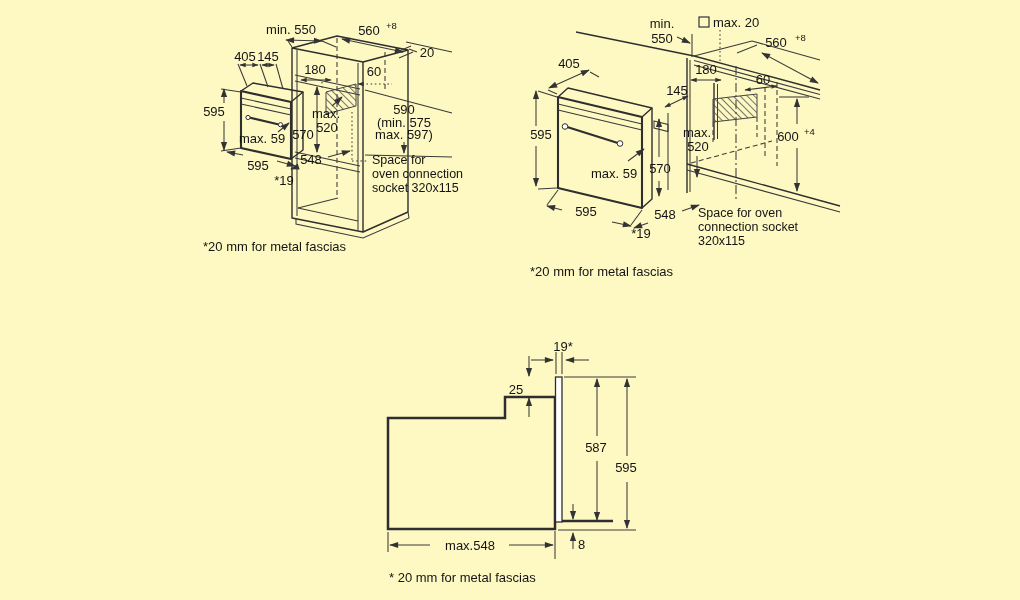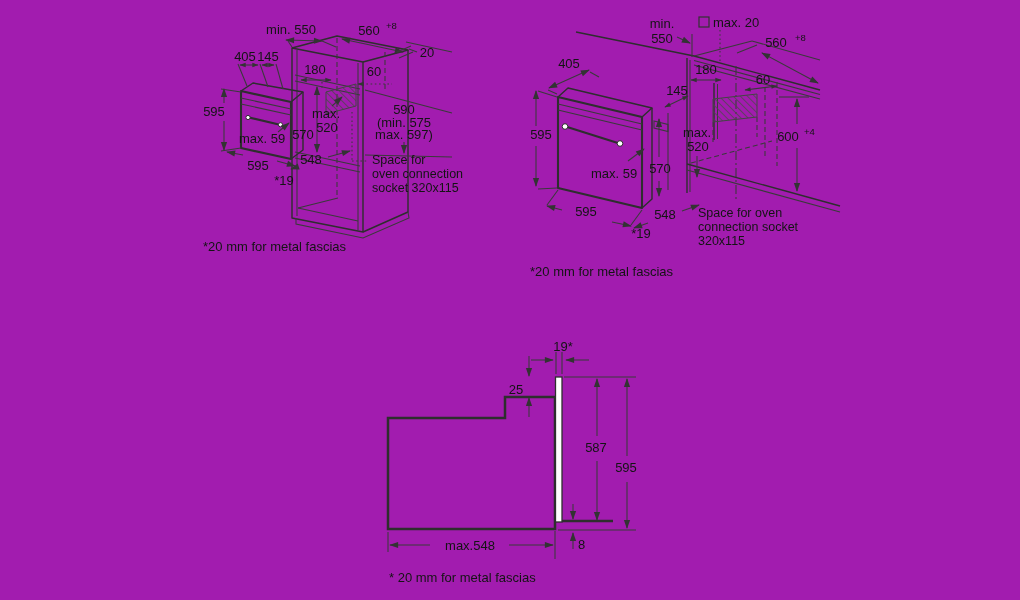--- a/index.html
+++ b/index.html
@@ -1,16 +1,16 @@
 <!DOCTYPE html>
 <html><head>
 <meta charset="utf-8">
 <style>
   html,body{margin:0;padding:0;background:#ffffff;}
-  .stage{position:relative;width:1020px;height:600px;background:#a21caf;overflow:hidden;}
+  .stage{position:relative;width:1020px;height:600px;background:#fef9c3;overflow:hidden;}
   svg{display:block;font-family:"Liberation Sans","DejaVu Sans",sans-serif;}
   .o  {stroke:#2e2e2e;stroke-width:2.1;fill:none;stroke-linejoin:round;stroke-linecap:round;}
   .o2 {stroke:#2e2e2e;stroke-width:1.4;fill:none;stroke-linejoin:round;}
   .o3 {stroke:#2e2e2e;stroke-width:2.5;fill:none;}
   .i  {stroke:#3a3a3a;stroke-width:1.05;fill:none;}
   .d  {stroke:#3a3a3a;stroke-width:1.05;fill:none;}
   .dd {stroke:#3a3a3a;stroke-width:1.05;fill:none;stroke-dasharray:5,3;}
   .dt {stroke:#3a3a3a;stroke-width:1.05;fill:none;stroke-dasharray:1.6,2.6;}
   .dc {stroke:#3a3a3a;stroke-width:1.05;fill:none;stroke-dasharray:9,3,2,3;}
   text{fill:#141414;font-size:13px;}

